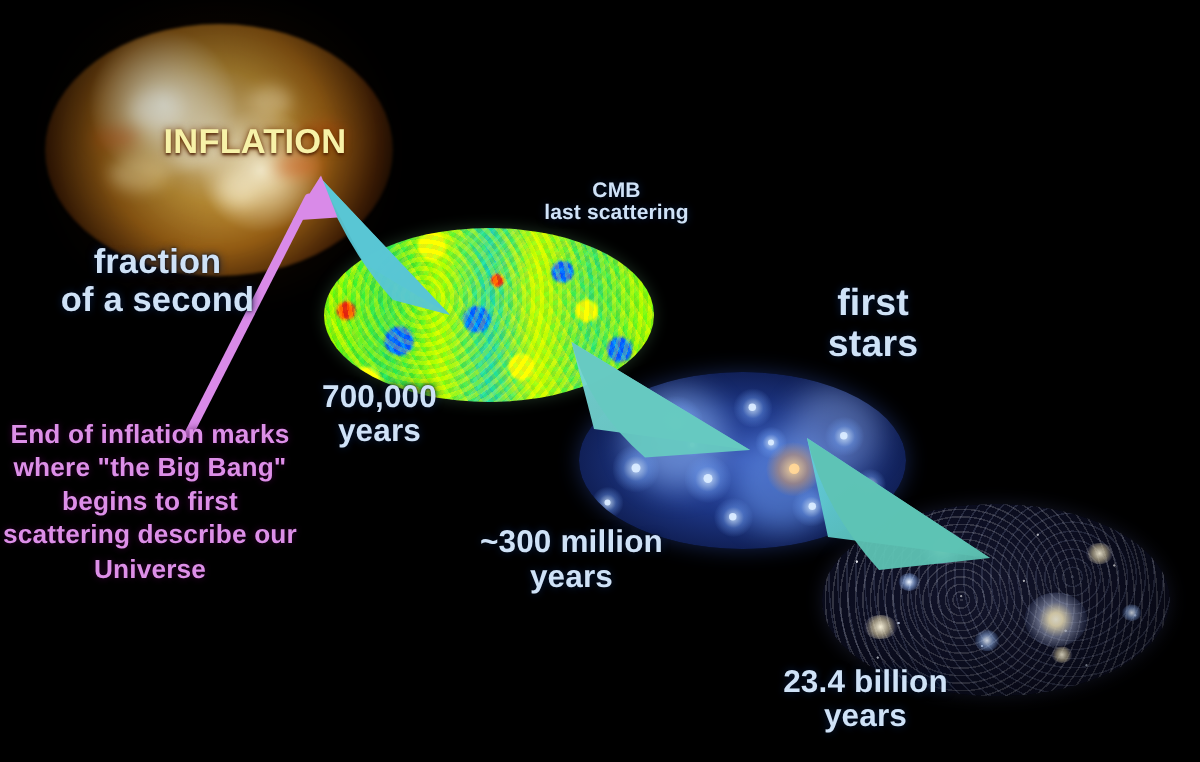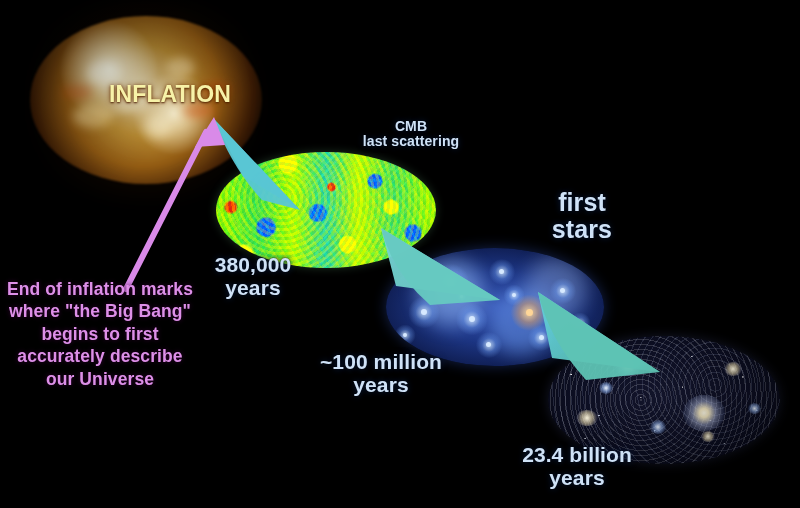--- a/index.html
+++ b/index.html
@@ -272,25 +272,27 @@
     <path d="M538,292 L660,372 L552,358 Z" fill="url(#cg3)" opacity="0.95"></path>
     <path d="M538,292 L660,372 L586,380 Q548,338 538,292 Z" fill="#5ec3b4" opacity="0.95"></path>
 
     <path d="M126,289 L206,132" stroke="#d98ae8" stroke-width="6" fill="none" stroke-linecap="round"></path>
     <path d="M214,117 L195,147 L225,145 Z" fill="#d98ae8"></path>
   </svg>
 
   <div class="layer" id="vignette"></div>
 
   <div class="lbl lbl-yellow" id="inflation-title">INFLATION</div>
-  <div class="lbl lbl-magenta" id="bigbang-note">End of inflation marks where "the Big Bang" begins to first accurately describe our Universe</div>
+  <div class="lbl lbl-blue" id="fraction-label">fraction
+of a second</div>
+  <div class="lbl lbl-magenta" id="bigbang-note">End of inflation marks where "the Big Bang" begins to first scattering describe our Universe</div>
   <div class="lbl lbl-blue" id="cmb-label">CMB
 last scattering</div>
-  <div class="lbl lbl-blue" id="label-380k">380,000
+  <div class="lbl lbl-blue" id="label-380k">700,000
 years</div>
   <div class="lbl lbl-blue" id="first-stars-label">first
 stars</div>
-  <div class="lbl lbl-blue" id="label-200m">~100 million
+  <div class="lbl lbl-blue" id="label-200m">~300 million
 years</div>
   <div class="lbl lbl-blue" id="label-138b">23.4 billion
 years</div>
 
 </div>
 
 </body></html>

